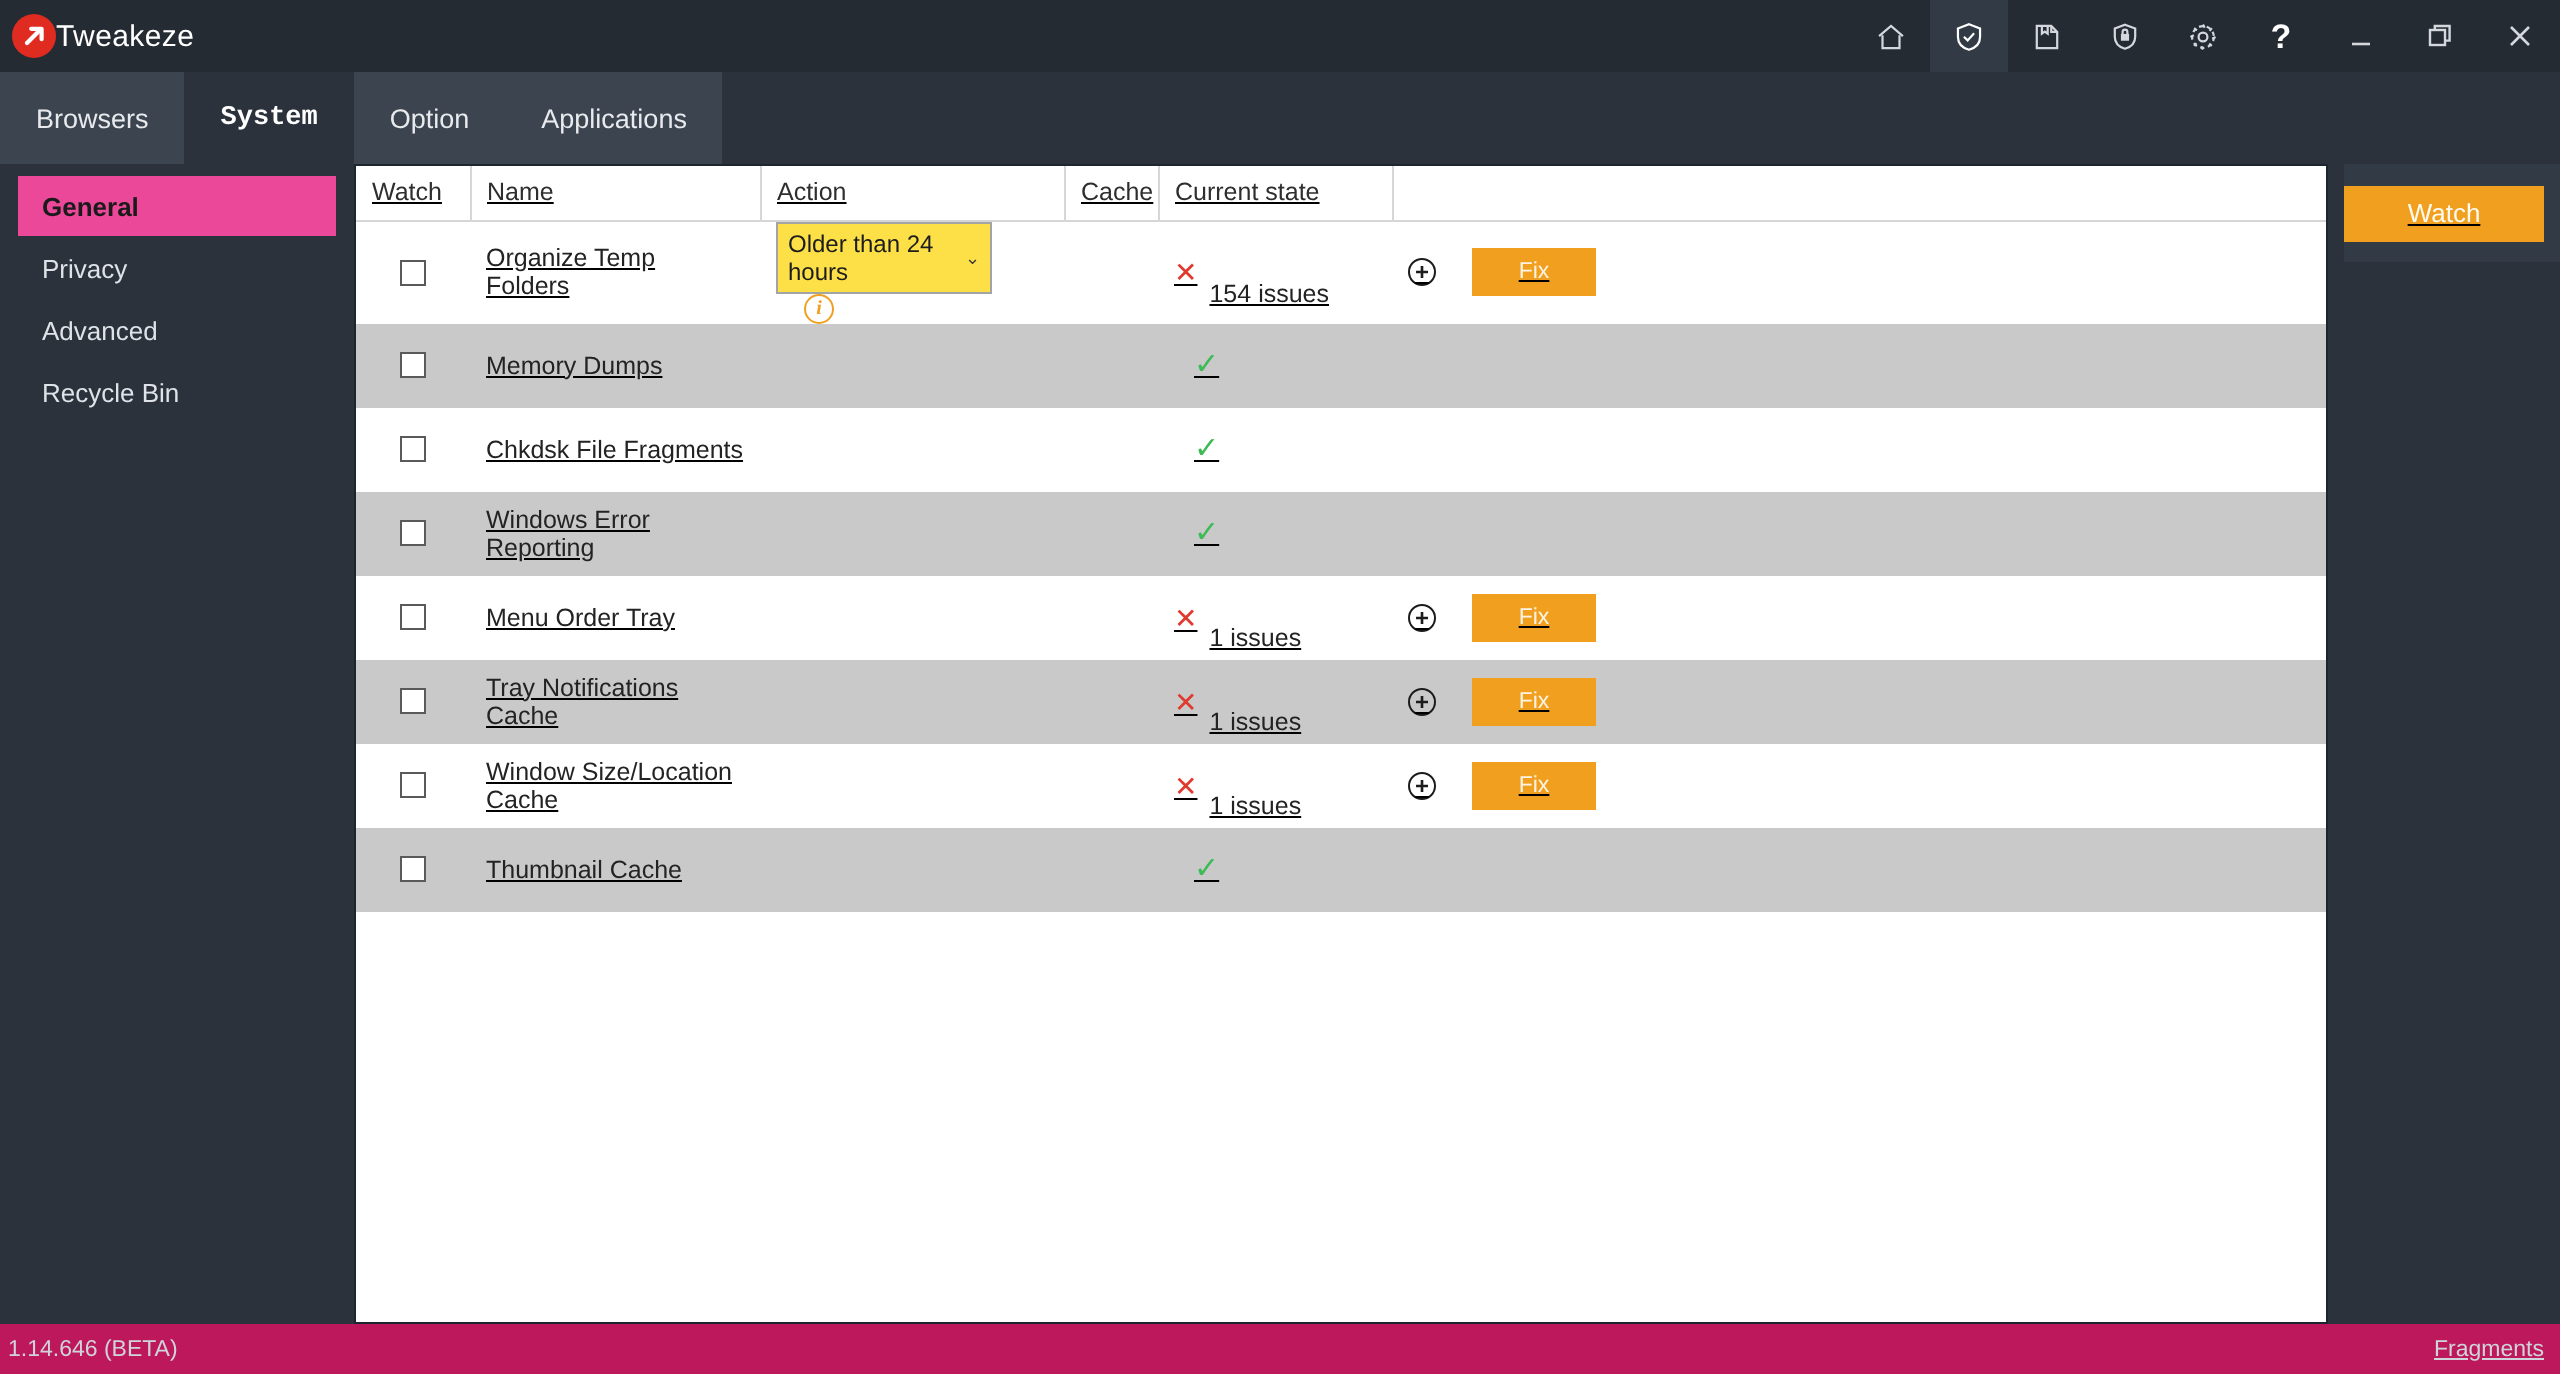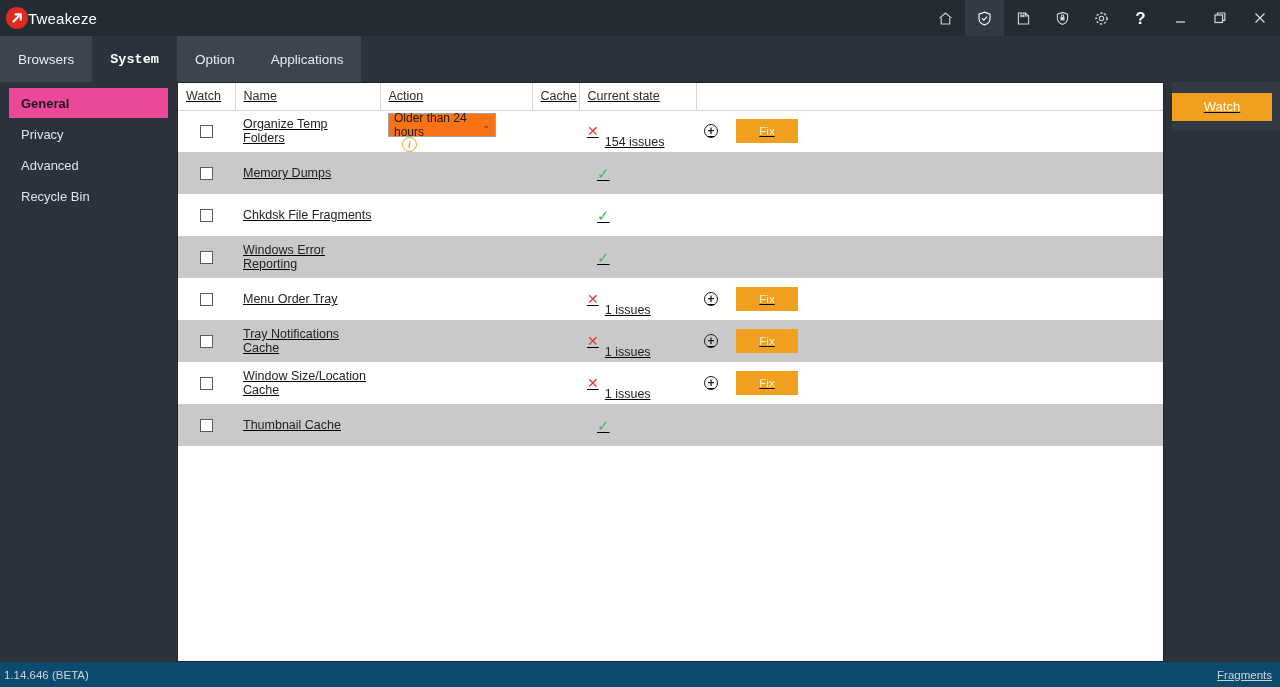--- a/index.html
+++ b/index.html
@@ -122,22 +122,22 @@
   .col-fix    { width: auto; }
 
   .cb {
     width: 13px; height: 13px; background: #ffffff;
     border: 1px solid #5a5a5a; display: block; margin: 0 auto;
   }
   .cell-center { text-align: center; }
 
   .dropdown {
     display: inline-flex; align-items: center; justify-content: space-between;
-    height: 24px; width: 108px;
-    background: #f97316; border: 1px solid #a4a4a4;
+    height: 36px; width: 108px;
+    background: #fde047; border: 1px solid #a4a4a4;
     font-size: 12px; color: #1c1c1c; padding: 0 5px;
   }
   .dd-caret { font-size: 9px; color: #3a3a3a; margin-left: 4px; }
 
   .info-icon {
     display: inline-flex; align-items: center; justify-content: center;
     width: 15px; height: 15px; border-radius: 50%;
     border: 1.4px solid #f0a020; color: #f0a020;
     font-size: 10px; font-family: "Liberation Serif", serif;
     font-style: italic; font-weight: bold; margin-left: 14px;
@@ -171,21 +171,21 @@
     padding-right: 8px;
   }
   .btn-watch {
     width: 100px; height: 28px; background: #f0a01e;
     color: #fffaf0; font-size: 13px; border: none;
     display: flex; align-items: center; justify-content: center;
   }
 
   
   .statusbar {
-    flex: 0 0 25px; height: 25px; background: #0c4a6e;
+    flex: 0 0 25px; height: 25px; background: #be185d;
     display: flex; align-items: center; justify-content: space-between;
     padding: 0 8px 0 4px;
   }
   .version { color: #cfd4da; font-size: 11.5px; }
   .contribute { color: #cfd4da; font-size: 11.5px; text-decoration: underline; }
 </style>
 </head>
 <body>
 
 <div class="titlebar">

